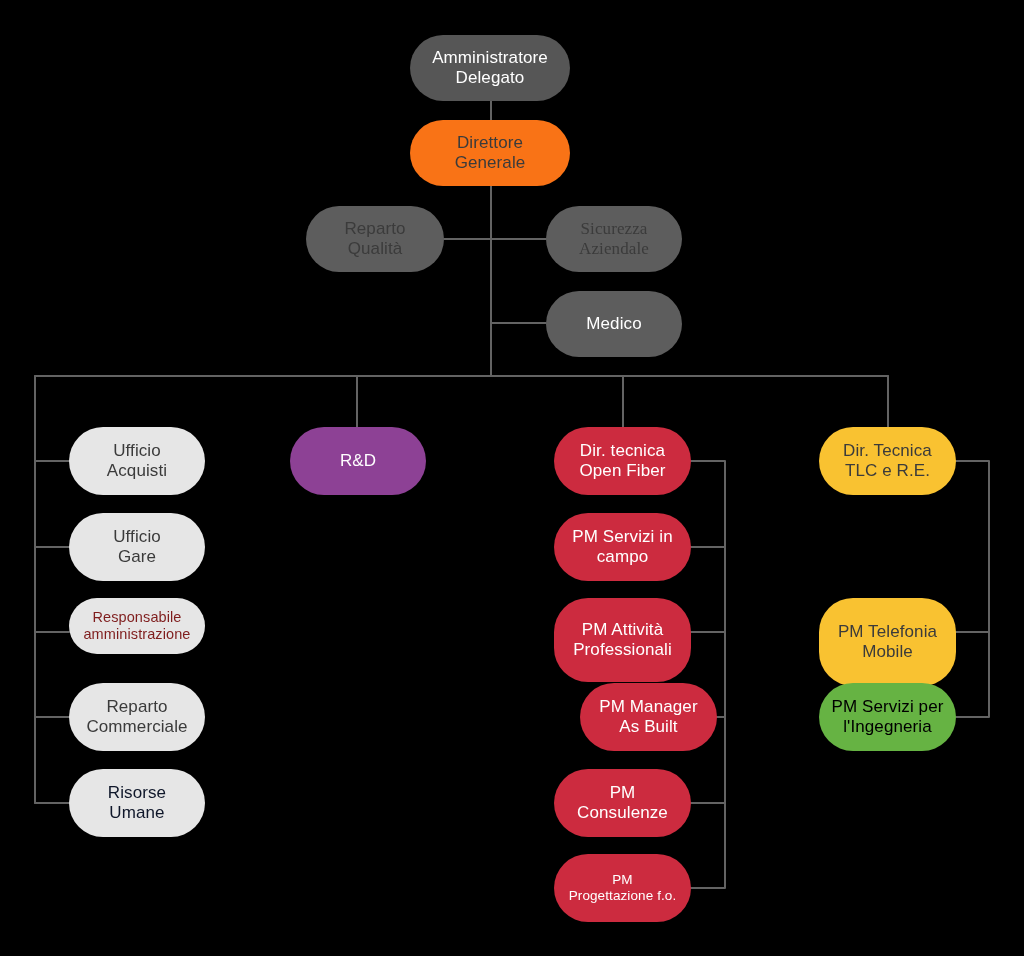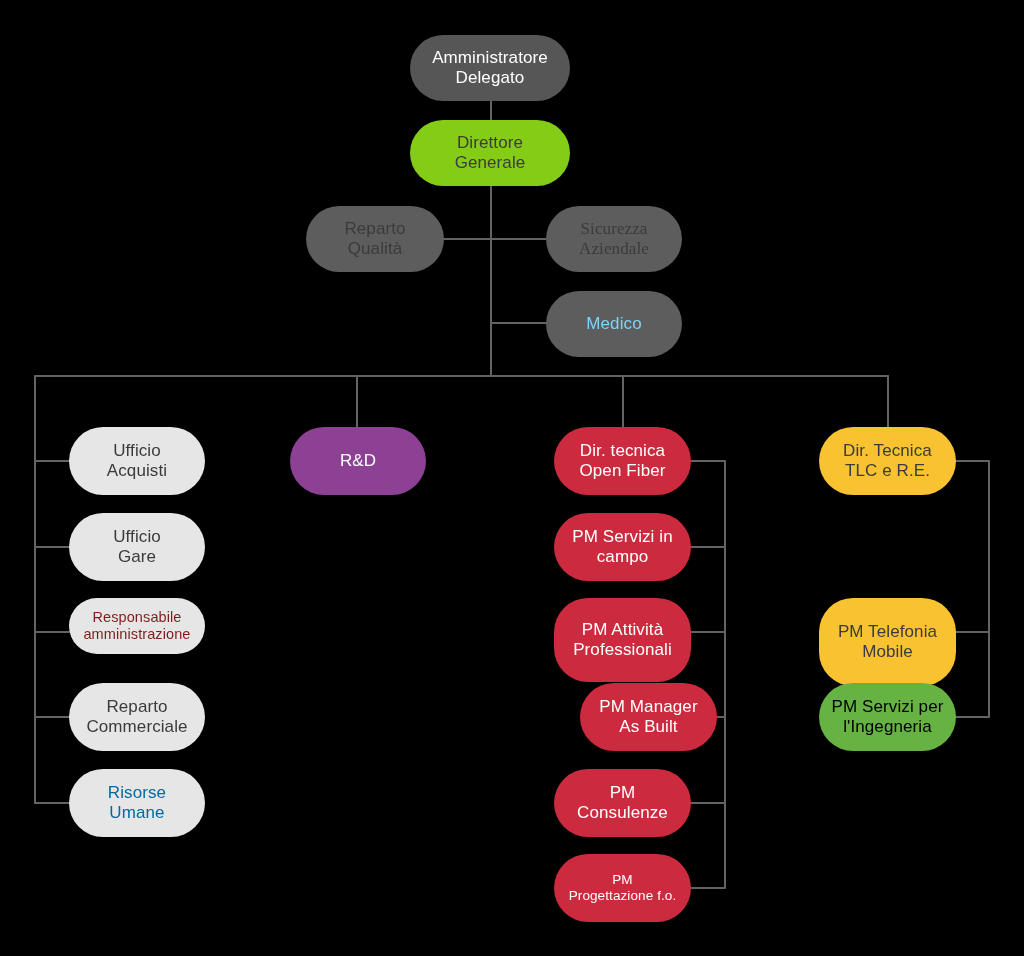--- a/index.html
+++ b/index.html
@@ -75,36 +75,36 @@
         <path d="M691,717 L725,717"></path>
         <path d="M691,803 L725,803"></path>
         <path d="M956,461 L989,461 L989,717 L956,717"></path>
         <path d="M956,632 L989,632"></path>
       </g>
   </svg>
 
   <div id="nodes-layer">
       <div class="node" style="left: 410px; top: 35px; width: 160px; height: 66px; background: rgb(86, 86, 86); color: rgb(255, 255, 255);">Amministratore
 Delegato</div>
-      <div class="node" style="left: 410px; top: 120px; width: 160px; height: 66px; background: #84cc16; color: rgb(59, 59, 59);">Direttore
+      <div class="node" style="left: 410px; top: 120px; width: 160px; height: 66px; background: #f97316; color: rgb(59, 59, 59);">Direttore
 Generale</div>
       <div class="node" style="left: 306px; top: 206px; width: 138px; height: 66px; background: rgb(93, 93, 93); color: rgb(59, 59, 59);">Reparto
 Qualità</div>
       <div class="node" style="left: 546px; top: 206px; width: 136px; height: 66px; background: rgb(93, 93, 93); color: rgb(59, 59, 59); font-family: Liberation Serif, serif;">Sicurezza
 Aziendale</div>
-      <div class="node" style="left: 546px; top: 291px; width: 136px; height: 66px; background: rgb(93, 93, 93); color: #7dd3fc; text-align: center;">Medico</div>
+      <div class="node" style="left: 546px; top: 291px; width: 136px; height: 66px; background: rgb(93, 93, 93); color: #ffffff; text-align: center;">Medico</div>
       <div class="node" style="left: 69px; top: 427px; width: 136px; height: 68px; background: rgb(230, 230, 230); color: rgb(59, 59, 59);">Ufficio
 Acquisti</div>
       <div class="node" style="left: 69px; top: 513px; width: 136px; height: 68px; background: rgb(230, 230, 230); color: rgb(59, 59, 59);">Ufficio
 Gare</div>
       <div class="node small" style="left: 69px; top: 598px; width: 136px; height: 56px; background: rgb(230, 230, 230); color: #7f1d1d;">Responsabile
 amministrazione</div>
       <div class="node" style="left: 69px; top: 683px; width: 136px; height: 68px; background: rgb(230, 230, 230); color: rgb(59, 59, 59);">Reparto
 Commerciale</div>
-      <div class="node" style="left: 69px; top: 769px; width: 136px; height: 68px; background: rgb(230, 230, 230); color: #0369a1;">Risorse
+      <div class="node" style="left: 69px; top: 769px; width: 136px; height: 68px; background: rgb(230, 230, 230); color: #0f172a;">Risorse
 Umane</div>
       <div class="node" style="left: 290px; top: 427px; width: 136px; height: 68px; background: rgb(141, 65, 149); color: rgb(255, 255, 255);">R&amp;D</div>
       <div class="node" style="left: 554px; top: 427px; width: 137px; height: 68px; background: rgb(204, 43, 63); color: rgb(255, 255, 255);">Dir. tecnica
 Open Fiber</div>
       <div class="node" style="left: 554px; top: 513px; width: 137px; height: 68px; background: rgb(204, 43, 63); color: rgb(255, 255, 255);">PM Servizi in
 campo</div>
       <div class="node" style="left: 554px; top: 598px; width: 137px; height: 84px; background: rgb(204, 43, 63); color: rgb(255, 255, 255);">PM Attività
 Professionali</div>
       <div class="node" style="left: 580px; top: 683px; width: 137px; height: 68px; background: rgb(204, 43, 63); color: rgb(255, 255, 255);">PM Manager
 As Built</div>

